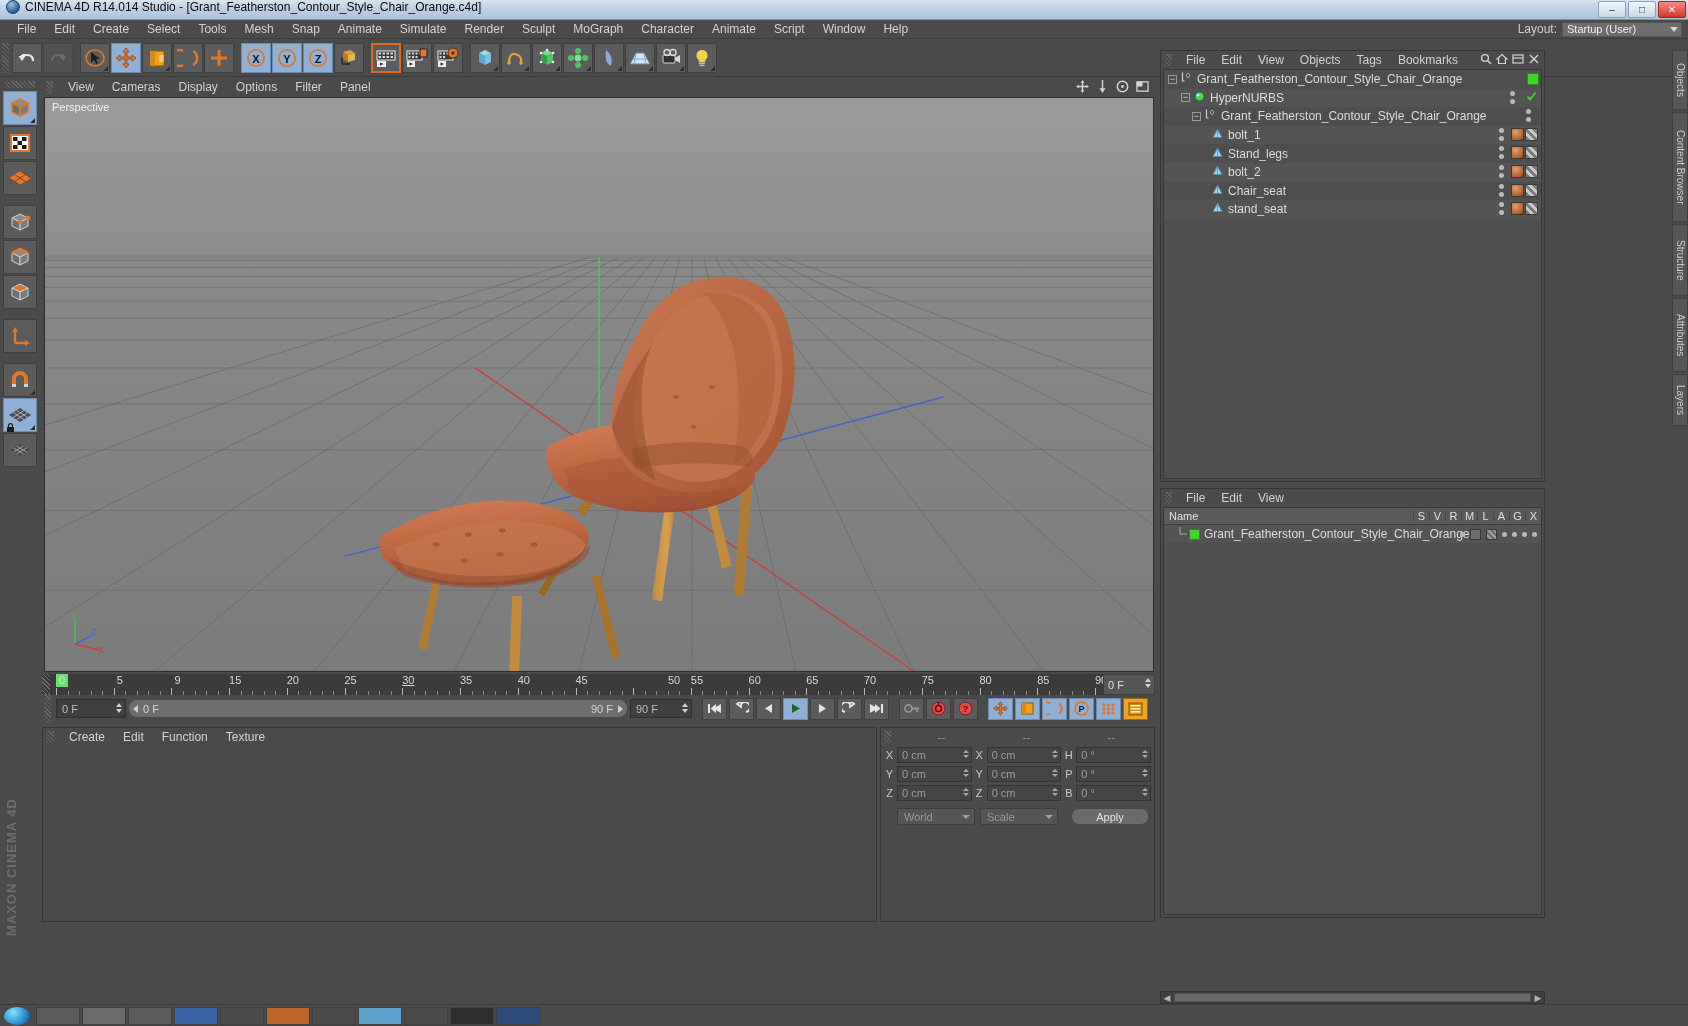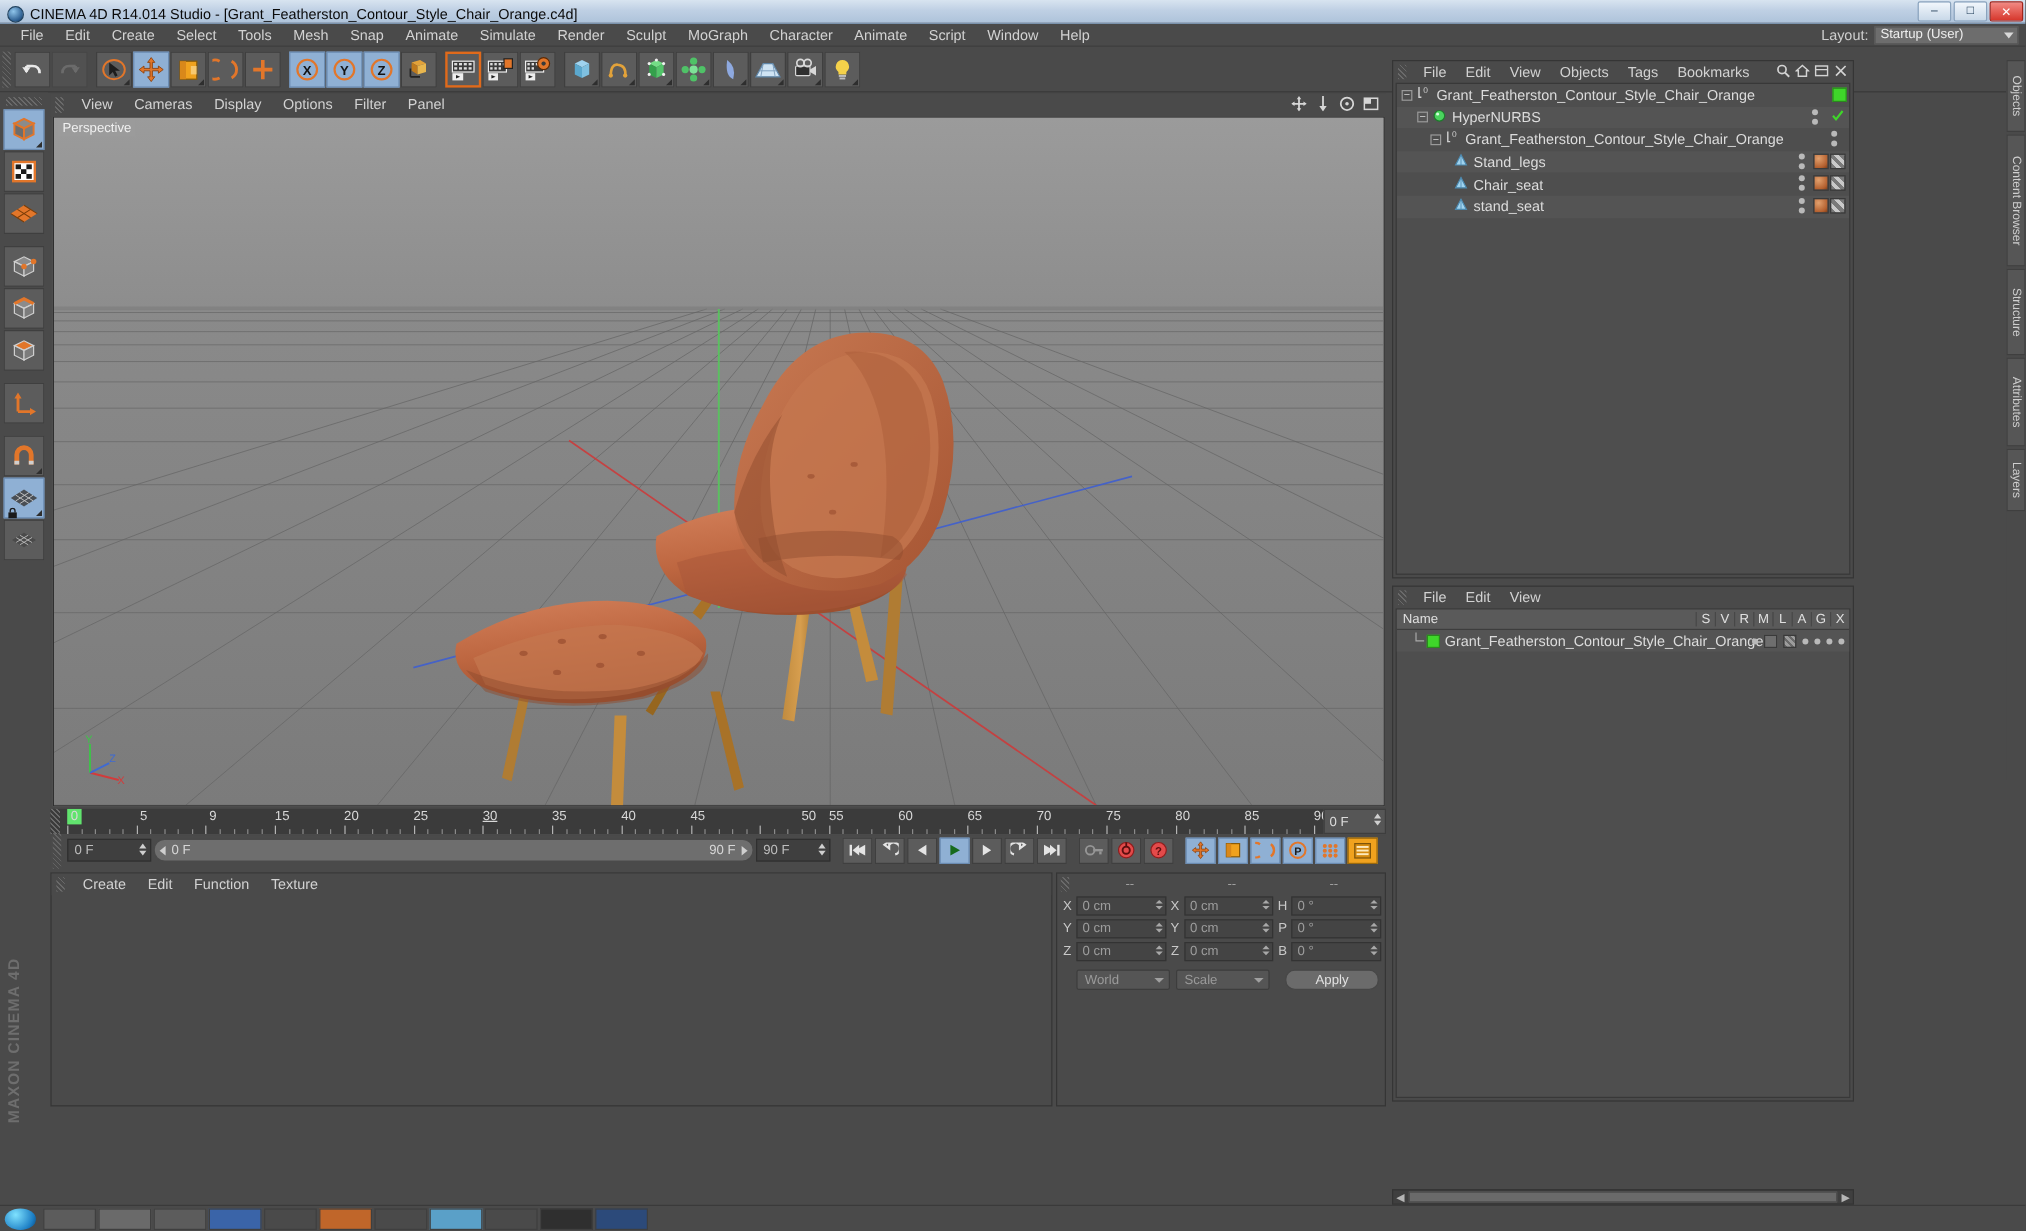--- a/index.html
+++ b/index.html
@@ -11,21 +11,21 @@
     color:#c8c8c8;
     overflow:hidden;
     position:relative;
     -webkit-font-smoothing:antialiased;
   }
   
   #titlebar{
     height:20px; width:100%;
     background:linear-gradient(180deg,#d8e4f0 0%,#bfd0e4 45%,#aec3da 100%);
     border-bottom:1px solid #7b93ad;
-    display:flex; align-items:flex-end;
+    display:flex; align-items:flex-start;
     color:#0a0a0a; font-size:12px;
     position:relative;
   }
   #titlebar .app-icon{
     width:14px;height:14px;margin:0 5px 0 6px;border-radius:50%;
     background:radial-gradient(circle at 35% 30%, #8fc4ea, #2b5c8f 70%, #14314d);
     border:1px solid #20425f; flex:none;
   }
   #titlebar .title-text{ white-space:nowrap; }
   #winbtns{ position:absolute; right:2px; top:1px; display:flex; gap:2px; }
@@ -1289,21 +1289,55 @@
       </span>
     </div>
 
     <div class="orow" style="padding-left:47px">
       <span style="margin-right:4px">
         <svg width="13" height="13" viewBox="0 0 13 13">
             <path d="M6.5 2 L11 10.5 H2 Z" fill="#9fd3ef" stroke="#4d8ab0"></path>
             <path d="M6.5 2 L6.5 10.5" stroke="#4d8ab0" stroke-width=".7"></path>
           </svg>
       </span>
+      <span class="name">bolt_1</span>
+      <span class="otags" style="top:2px;right:3px">
+        <span class="dotcol">
+            <i class="dot"></i>
+            <i class="dot"></i>
+          </span>
+        <span class="tagico" style="background:radial-gradient(circle at 32% 28%,#e2a06d,#b4602f 70%,#7a3a16)"></span>
+        <span class="tagico" style="background:repeating-linear-gradient(45deg,#7a7a7a 0 3px,#c9c9c9 3px 6px)"></span>
+      </span>
+    </div>
+    <div class="orow" style="padding-left:47px">
+      <span style="margin-right:4px">
+        <svg width="13" height="13" viewBox="0 0 13 13">
+            <path d="M6.5 2 L11 10.5 H2 Z" fill="#9fd3ef" stroke="#4d8ab0"></path>
+            <path d="M6.5 2 L6.5 10.5" stroke="#4d8ab0" stroke-width=".7"></path>
+          </svg>
+      </span>
       <span class="name">Stand_legs</span>
+      <span class="otags" style="top:2px;right:3px">
+        <span class="dotcol">
+            <i class="dot"></i>
+            <i class="dot"></i>
+          </span>
+        <span class="tagico" style="background:radial-gradient(circle at 32% 28%,#e2a06d,#b4602f 70%,#7a3a16)"></span>
+        <span class="tagico" style="background:repeating-linear-gradient(45deg,#7a7a7a 0 3px,#c9c9c9 3px 6px)"></span>
+      </span>
+    </div>
+    <div class="orow" style="padding-left:47px">
+      <span style="margin-right:4px">
+        <svg width="13" height="13" viewBox="0 0 13 13">
+            <path d="M6.5 2 L11 10.5 H2 Z" fill="#9fd3ef" stroke="#4d8ab0"></path>
+            <path d="M6.5 2 L6.5 10.5" stroke="#4d8ab0" stroke-width=".7"></path>
+          </svg>
+      </span>
+      <span class="name">bolt_2</span>
       <span class="otags" style="top:2px;right:3px">
         <span class="dotcol">
             <i class="dot"></i>
             <i class="dot"></i>
           </span>
         <span class="tagico" style="background:radial-gradient(circle at 32% 28%,#e2a06d,#b4602f 70%,#7a3a16)"></span>
         <span class="tagico" style="background:repeating-linear-gradient(45deg,#7a7a7a 0 3px,#c9c9c9 3px 6px)"></span>
       </span>
     </div>
     <div class="orow" style="padding-left:47px">

